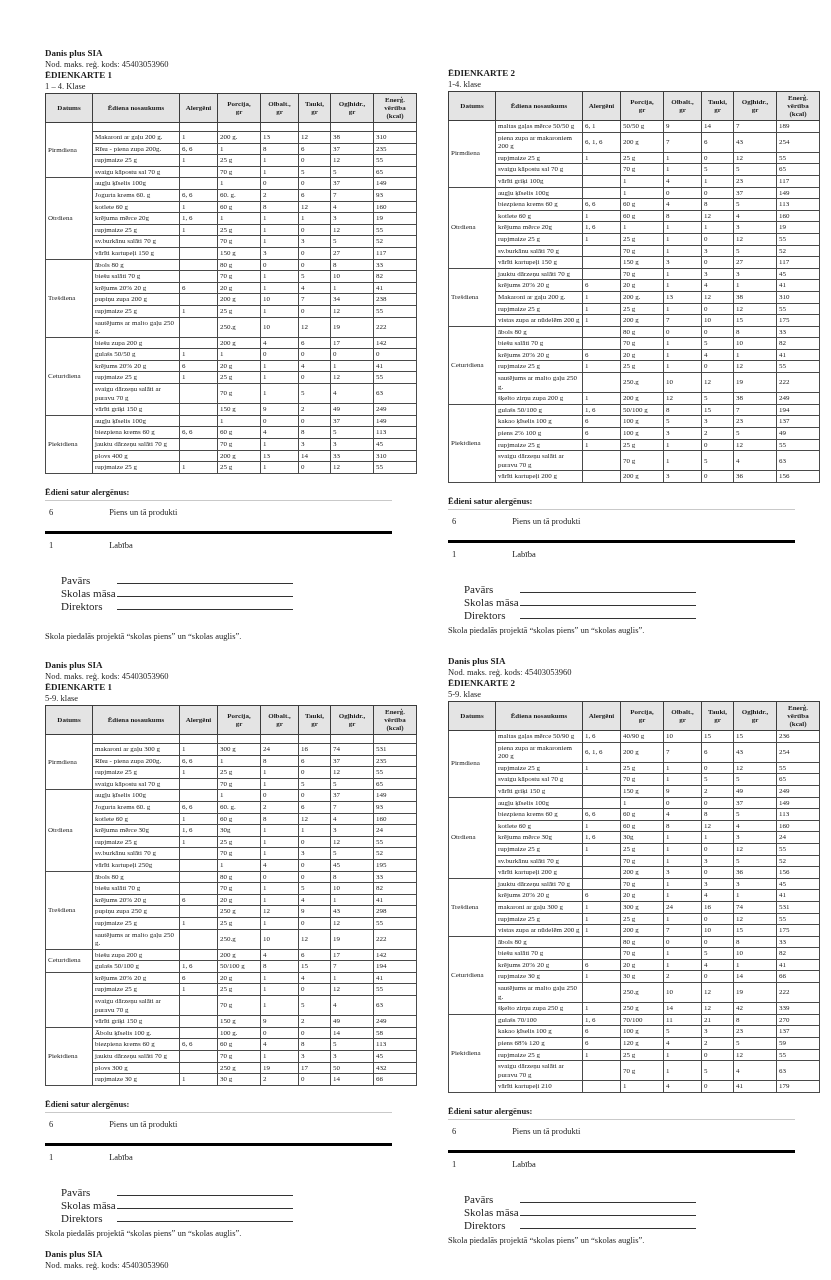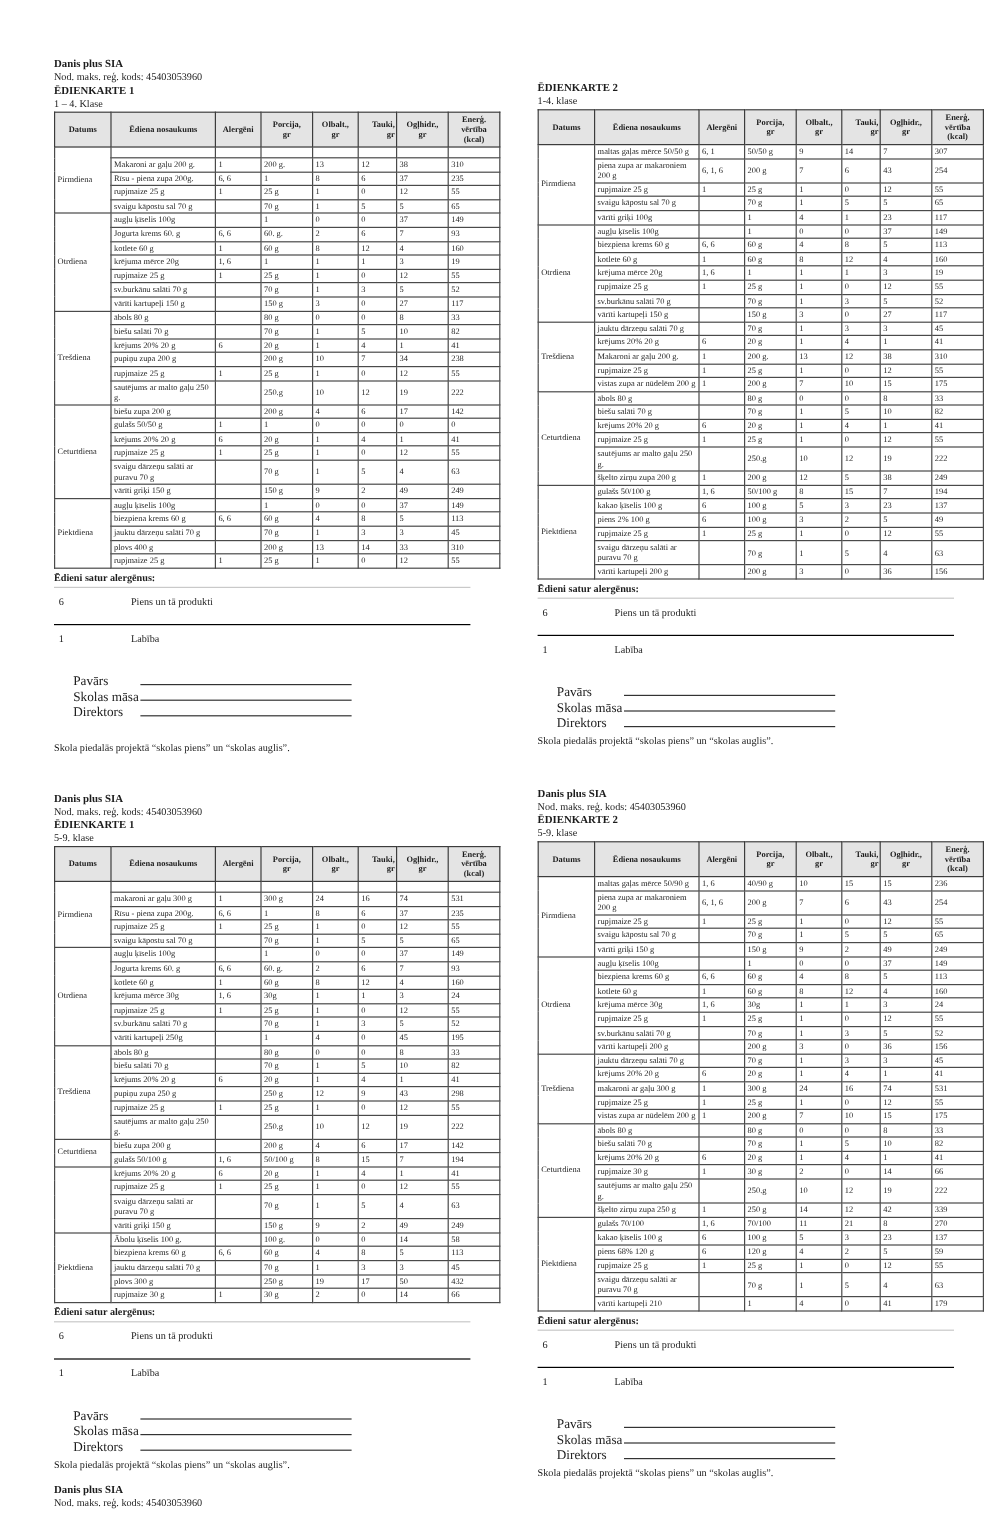--- a/index.html
+++ b/index.html
@@ -12,30 +12,30 @@
   table.menu-table{border-collapse:collapse;table-layout:fixed;width:347px;border:1.5px solid #3c3c3c;}
   table.menu-table th{background:#e4e4e4;font-weight:bold;font-size:7px;line-height:8px;
     text-align:center;vertical-align:middle;border:0.8px solid #3c3c3c;padding:2px 1px;white-space:pre-line;}
   table.menu-table td{font-size:7px;line-height:8.6px;border:0.8px solid #4a4a4a;
     padding:1px 2px;vertical-align:middle;word-wrap:break-word;}
   table.menu-table th:nth-child(1){width:44px;}
   table.menu-table th:nth-child(2){width:84px;}
   table.menu-table th:nth-child(3){width:35px;}
   table.menu-table th:nth-child(4){width:40px;margin-top:15px;}
   table.menu-table th:nth-child(5){width:35px;}
-  table.menu-table th:nth-child(6){width:29px;text-align:right;}
+  table.menu-table th:nth-child(6){width:29px;}
   table.menu-table th:nth-child(7){width:40px;margin-left:16px;}
   table.menu-table th:nth-child(8){width:40px;font-family:Liberation Serif, serif;}
   tr.day-first td{border-top:1.8px solid #333;}
   td.day{font-size:7px;}
   tr.empty-row td{height:6px;}
-  .allergens{margin-top:2px;width:347px;}
+  .allergens{margin-top:13px;width:347px;}
   .alg-title{font-weight:bold;font-size:8.5px;line-height:11px;border-bottom:1px solid #c9c9c9;padding-bottom:2px;}
   .alg-item{font-size:8.5px;line-height:10px;padding:6px 0 14px 4px;}
-  .alg-item.ruled{border-bottom:1px solid #000000;}
+  .alg-item.ruled{border-bottom:3px solid #000000;}
   .alg-code{display:inline-block;width:58px;}
   .signatures{margin-top:10px;}
   .sig-row{font-size:11px;line-height:13px;height:13px;margin-left:16px;}
   .sig-label{display:inline-block;width:56px;}
   .sig-line{display:inline-block;width:176px;border-bottom:0.9px solid #333;height:9px;}
   .note{font-size:8.5px;line-height:11px;margin-top:3px;}
   .note.gap{margin-top:18px;}
   .next-page{margin-top:10px;}
 </style>
 </head>
@@ -377,21 +377,21 @@
       </thead>
       <tbody>
         <tr class="day-first">
           <td class="day" rowspan="5">Pirmdiena</td>
           <td>maltas gaļas mērce 50/50 g</td>
           <td>6, 1</td>
           <td>50/50 g</td>
           <td>9</td>
           <td>14</td>
           <td>7</td>
-          <td>307</td>
+          <td>189</td>
         </tr>
         <tr>
           <td>piena zupa ar makaroniem 200 g</td>
           <td>6, 1, 6</td>
           <td>200 g</td>
           <td>7</td>
           <td>6</td>
           <td>43</td>
           <td>254</td>
         </tr>

